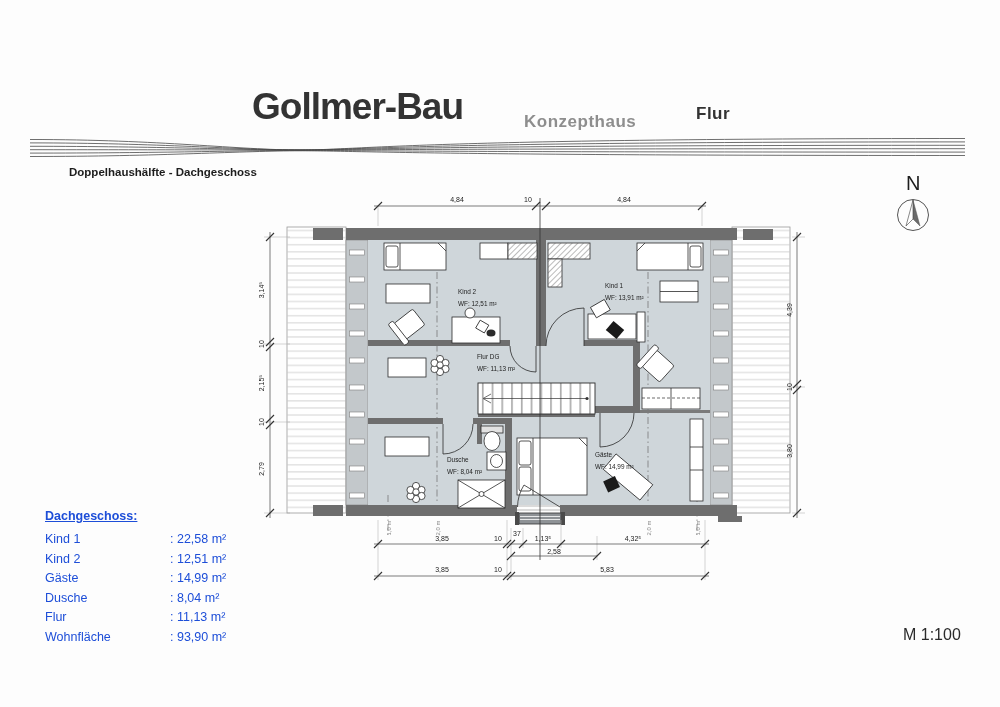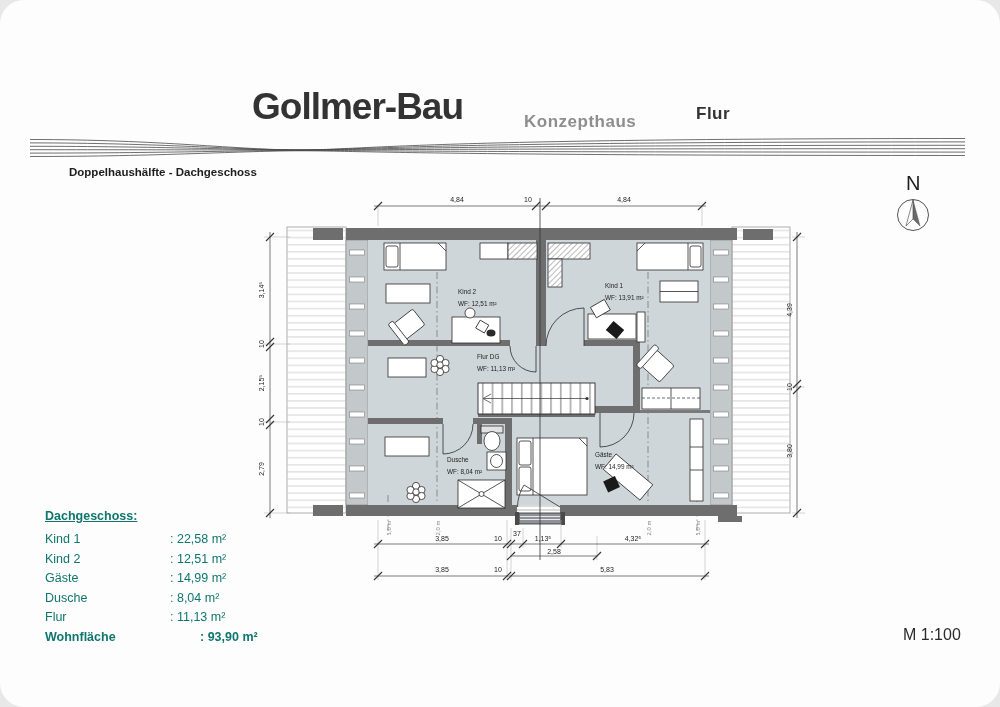--- a/index.html
+++ b/index.html
@@ -1,28 +1,28 @@
 <!DOCTYPE html>
 <html><head>
 <meta charset="utf-8">
 <style>
   html,body{margin:0;padding:0;background:#e8e8e8;}
   #page{position:relative;width:1000px;height:707px;background:#fdfdfd;overflow:hidden;
-        font-family:"Liberation Sans",sans-serif;border-radius:24px;}
+        font-family:"Liberation Sans",sans-serif;}
   .abs{position:absolute;}
   #brand{left:252px;top:86px;font-size:37px;font-weight:bold;color:#333;letter-spacing:-1px;}
   #brand-mid{left:524px;top:104px;font-size:17px;font-weight:bold;color:#8e8e8e;letter-spacing:.5px;margin-top:8px;}
   #brand-suffix{left:696px;top:104px;font-size:17px;font-weight:bold;color:#333;letter-spacing:.5px;}
   #subtitle{left:44px;top:166px;font-size:11.5px;font-weight:bold;color:#1d1d1d;margin-left:25px;}
   #scale{left:903px;top:626px;font-size:16px;color:#2b2b2b;}
-  #legend{left:45px;top:509px;font-size:12.5px;color:#0f766e;width:220px;}
+  #legend{left:45px;top:509px;font-size:12.5px;color:#1d4ed8;width:220px;}
   #legend .ltitle{font-weight:bold;text-decoration:underline;margin-bottom:7px;}
   #legend .lrow{display:flex;height:19.5px;line-height:19.5px;}
   #legend .lrow .ll{width:125px;}
-  #legend .lrow.bold{font-weight:bold;gap:30px;}
+  #legend .lrow.bold{font-weight:normal;}
   svg{position:absolute;left:0;top:0;}
   svg text{font-family:"Liberation Sans",sans-serif;fill:#1d1d1d;}
   .rl{font-size:6.4px;}
   .dim{font-size:7px;fill:#222;}
   .hl{font-size:6px;fill:#8a8a8a;}
   .dl{stroke:#444;stroke-width:.7;}
   .tick{stroke:#333;stroke-width:1.1;}
   .ext{stroke:#aaa;stroke-width:.5;}
   .furn{stroke:#2b2b2b;stroke-width:.8;fill:#fff;}
   .wall{fill:#6e6e6e;}

